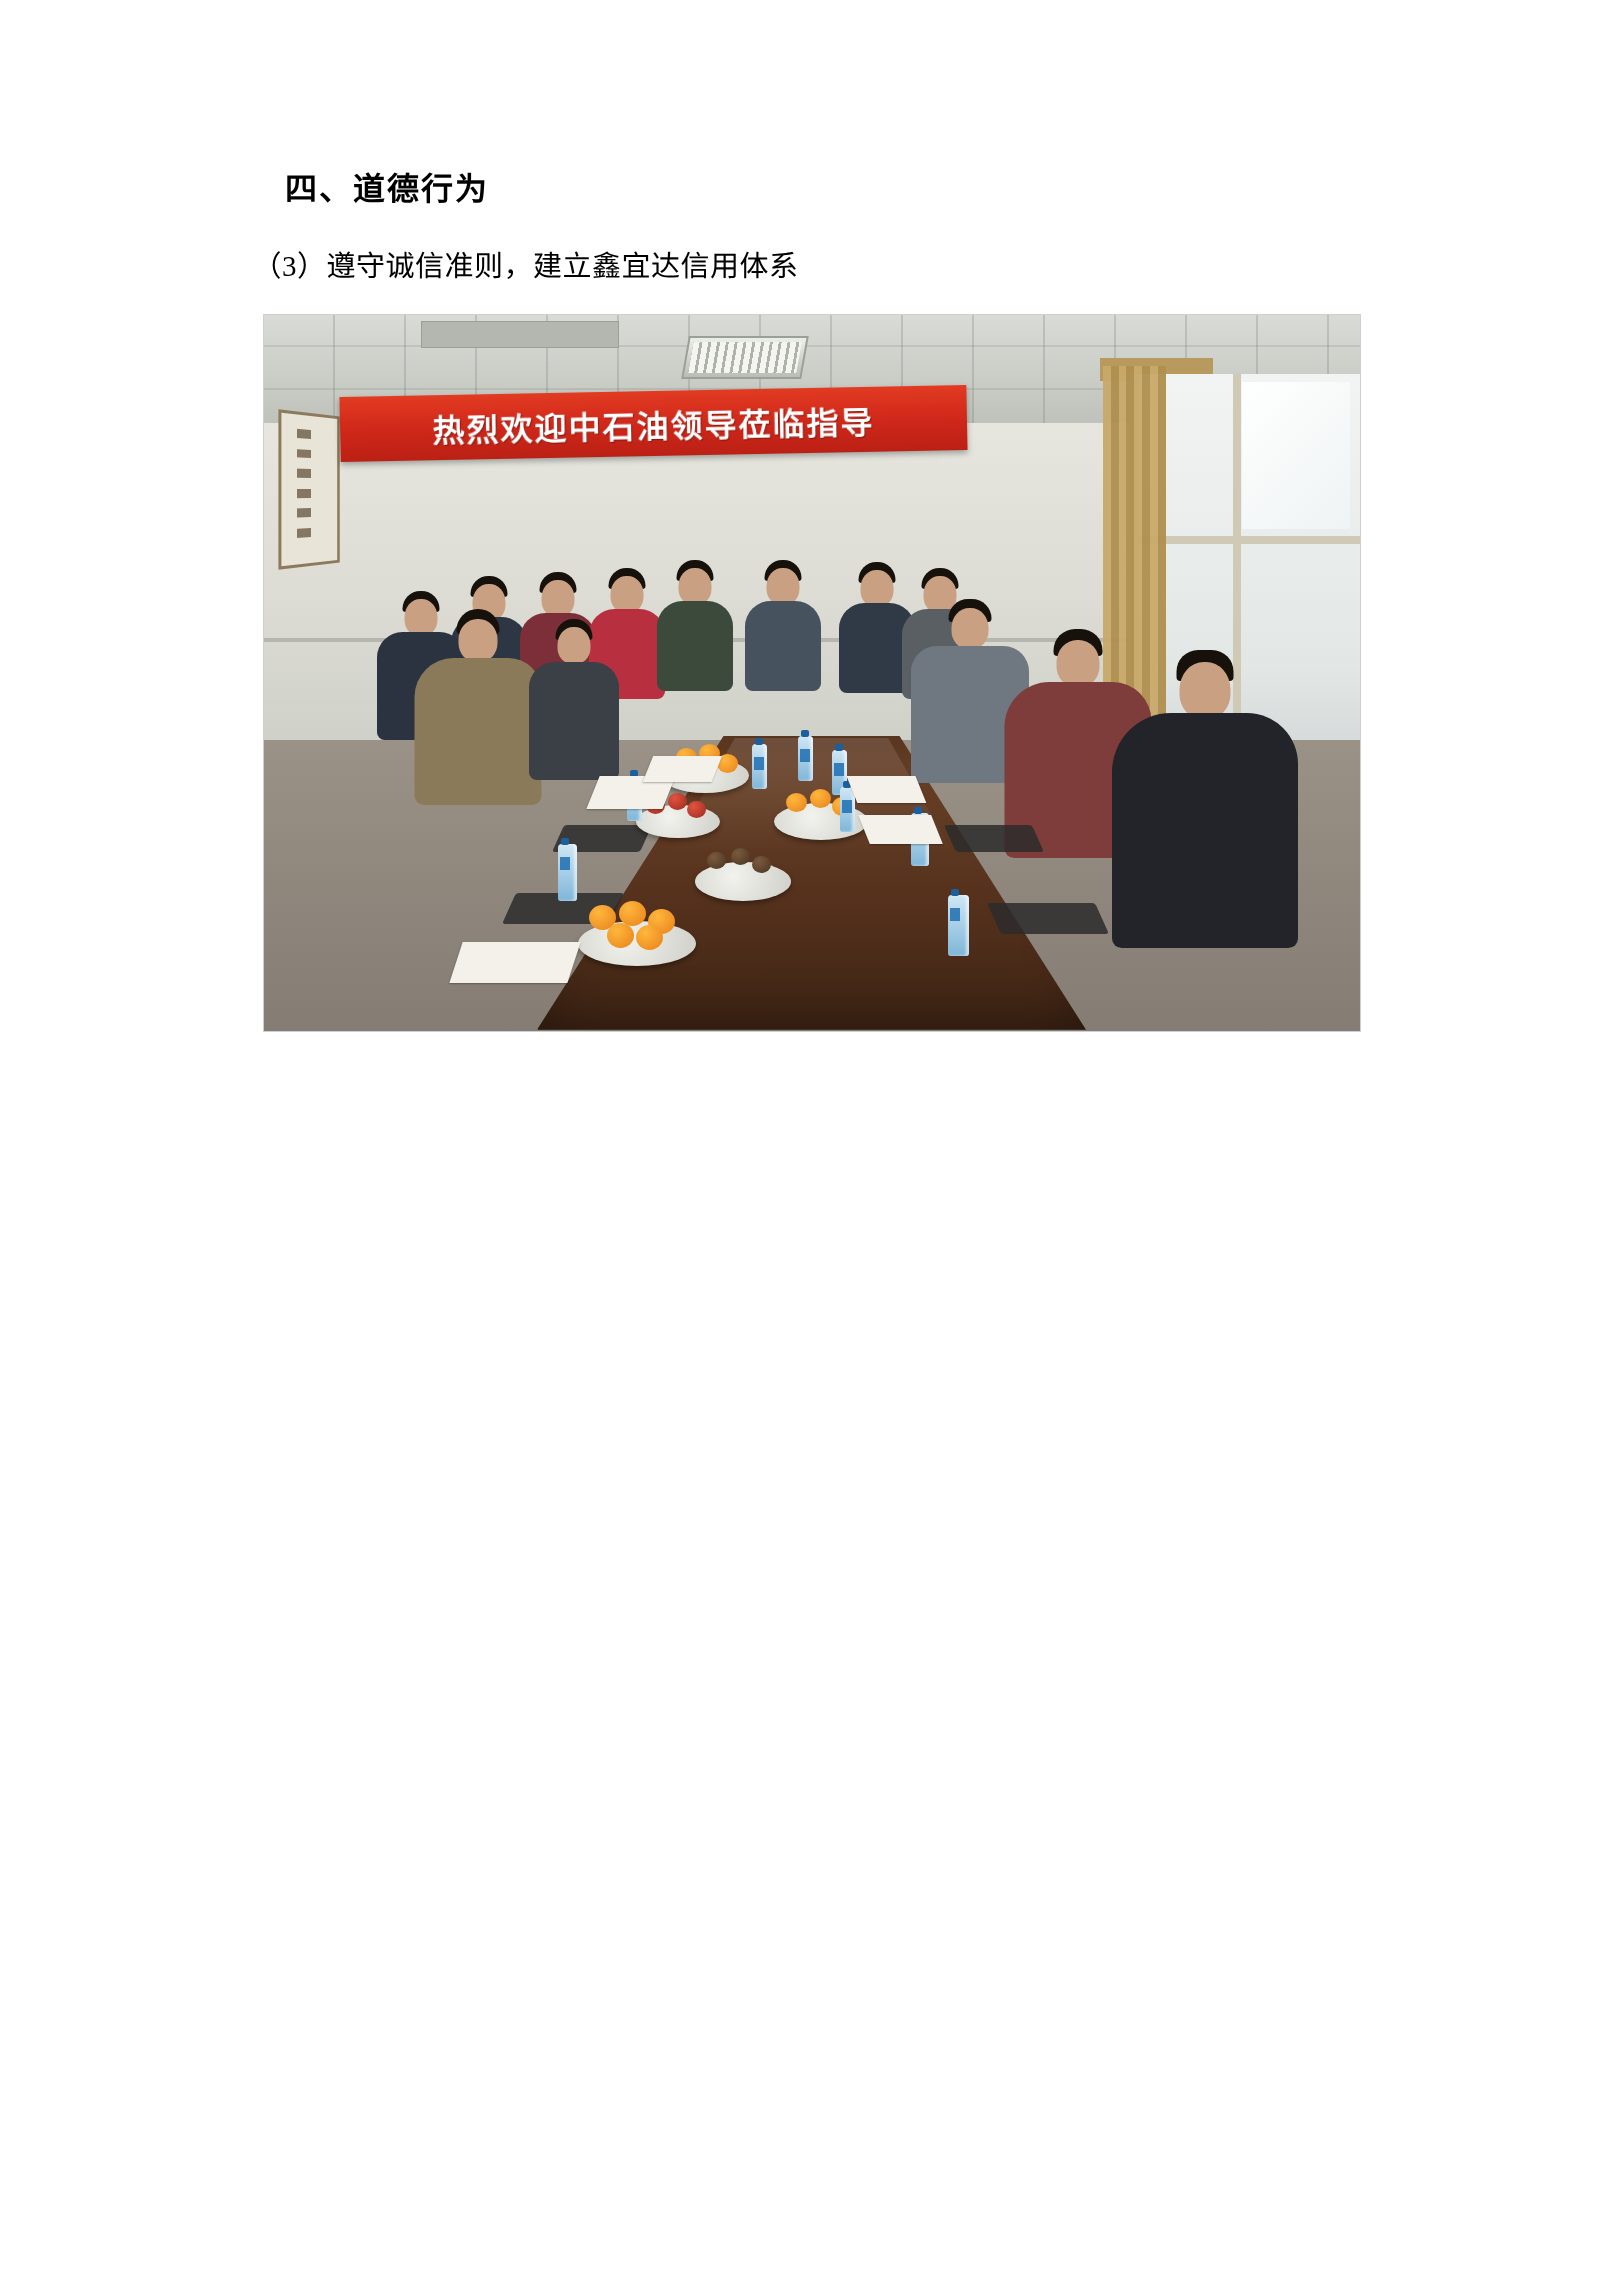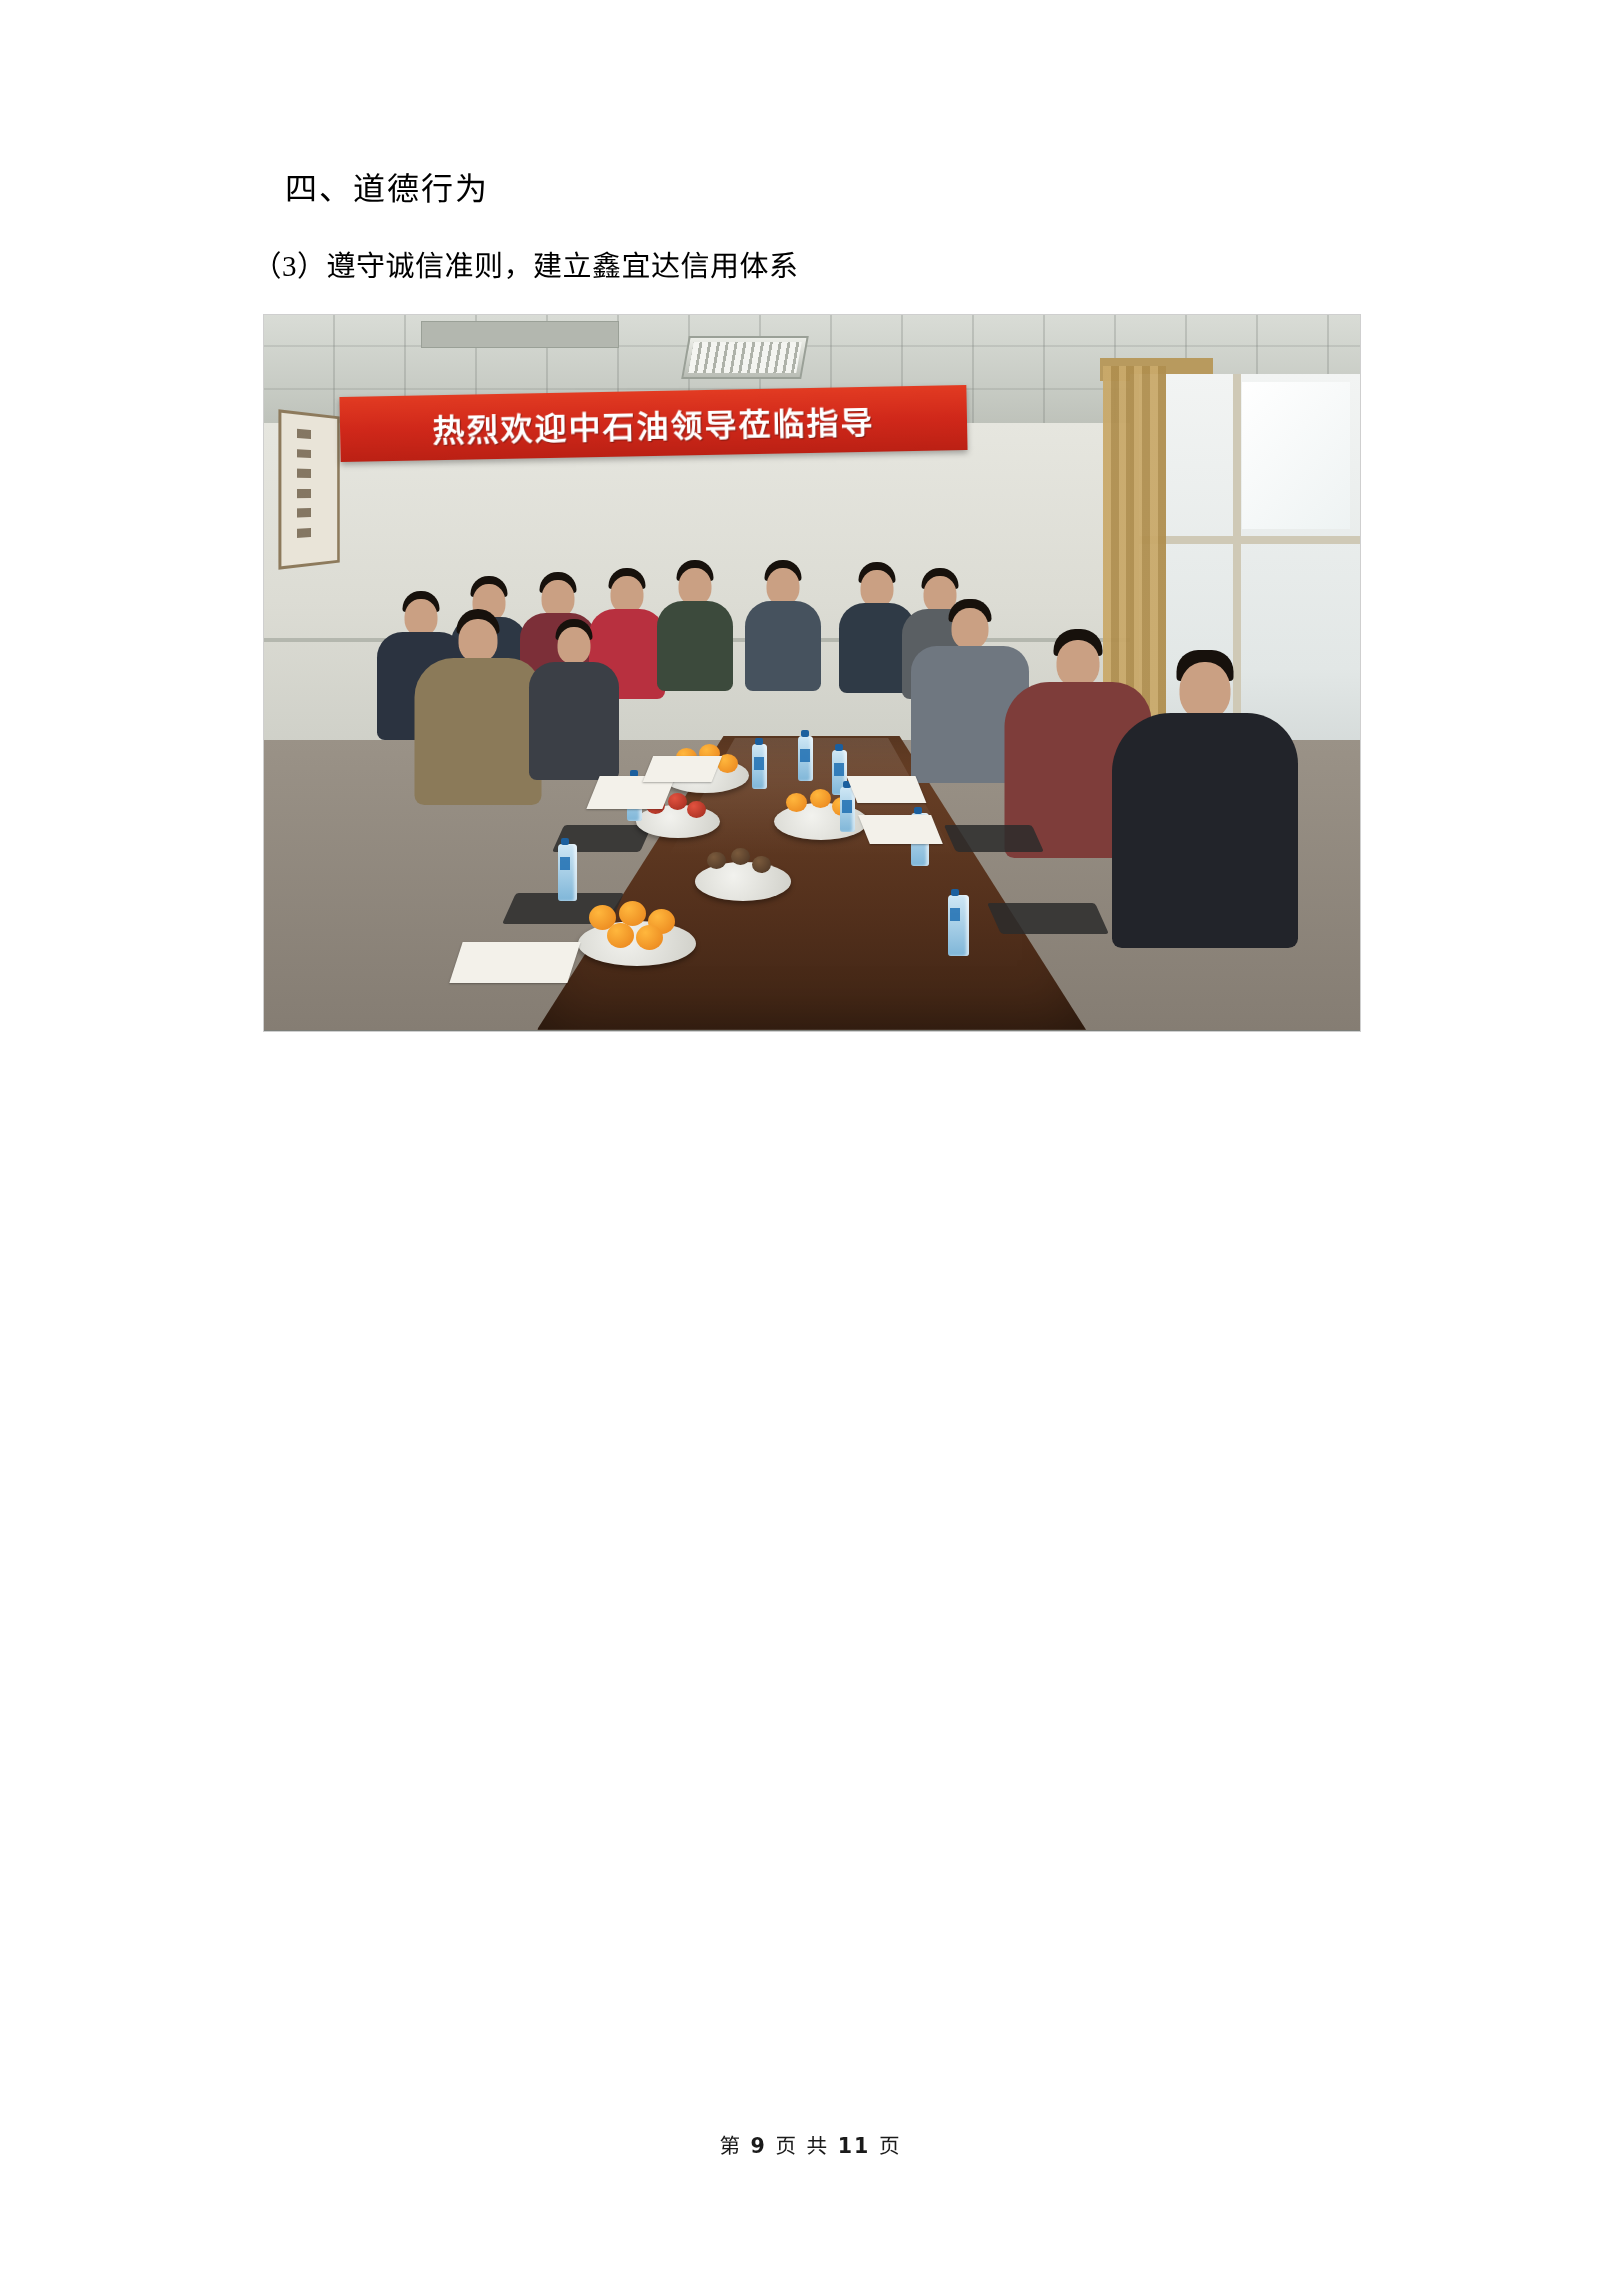--- a/index.html
+++ b/index.html
@@ -18,21 +18,21 @@
   }
   .content {
     position: absolute;
     left: 231px;
     top: 167px;
     width: 1161px;
   }
   .heading {
     font-family: "DejaVu Sans", "Liberation Sans", sans-serif;
     font-size: 32px;
-    font-weight: normal;
+    font-weight: bold;
     letter-spacing: 2px;
     color: #000000;
     margin: 0 0 33px 0;
     padding-left: 54px;
     line-height: 1.4;
   }
   .subhead {
     font-size: 29px;
     color: #000;
     margin: 0 0 25.5px 0;
@@ -402,22 +402,15 @@
         <div class="paper" style="left:588px; top:461px; width:69px; height:27.4px; transform:skewX(22deg);"></div>
         <div class="paper" style="left:600px; top:500px; width:73px; height:29px; transform:skewX(22deg);"></div>
         <div class="paper" style="left:192px; top:627px; width:118px; height:41px; transform:skewX(-18deg);"></div>
 
       </div>
     </div>
 
 
   </div>
 
-  <div class="footer">
-    <span>第</span>
-    <b>9</b>
-    <span>页 共</span>
-    <b>11</b>
-    <span>页</span>
-  </div>
 
 </div>
 
 
 </body></html>

